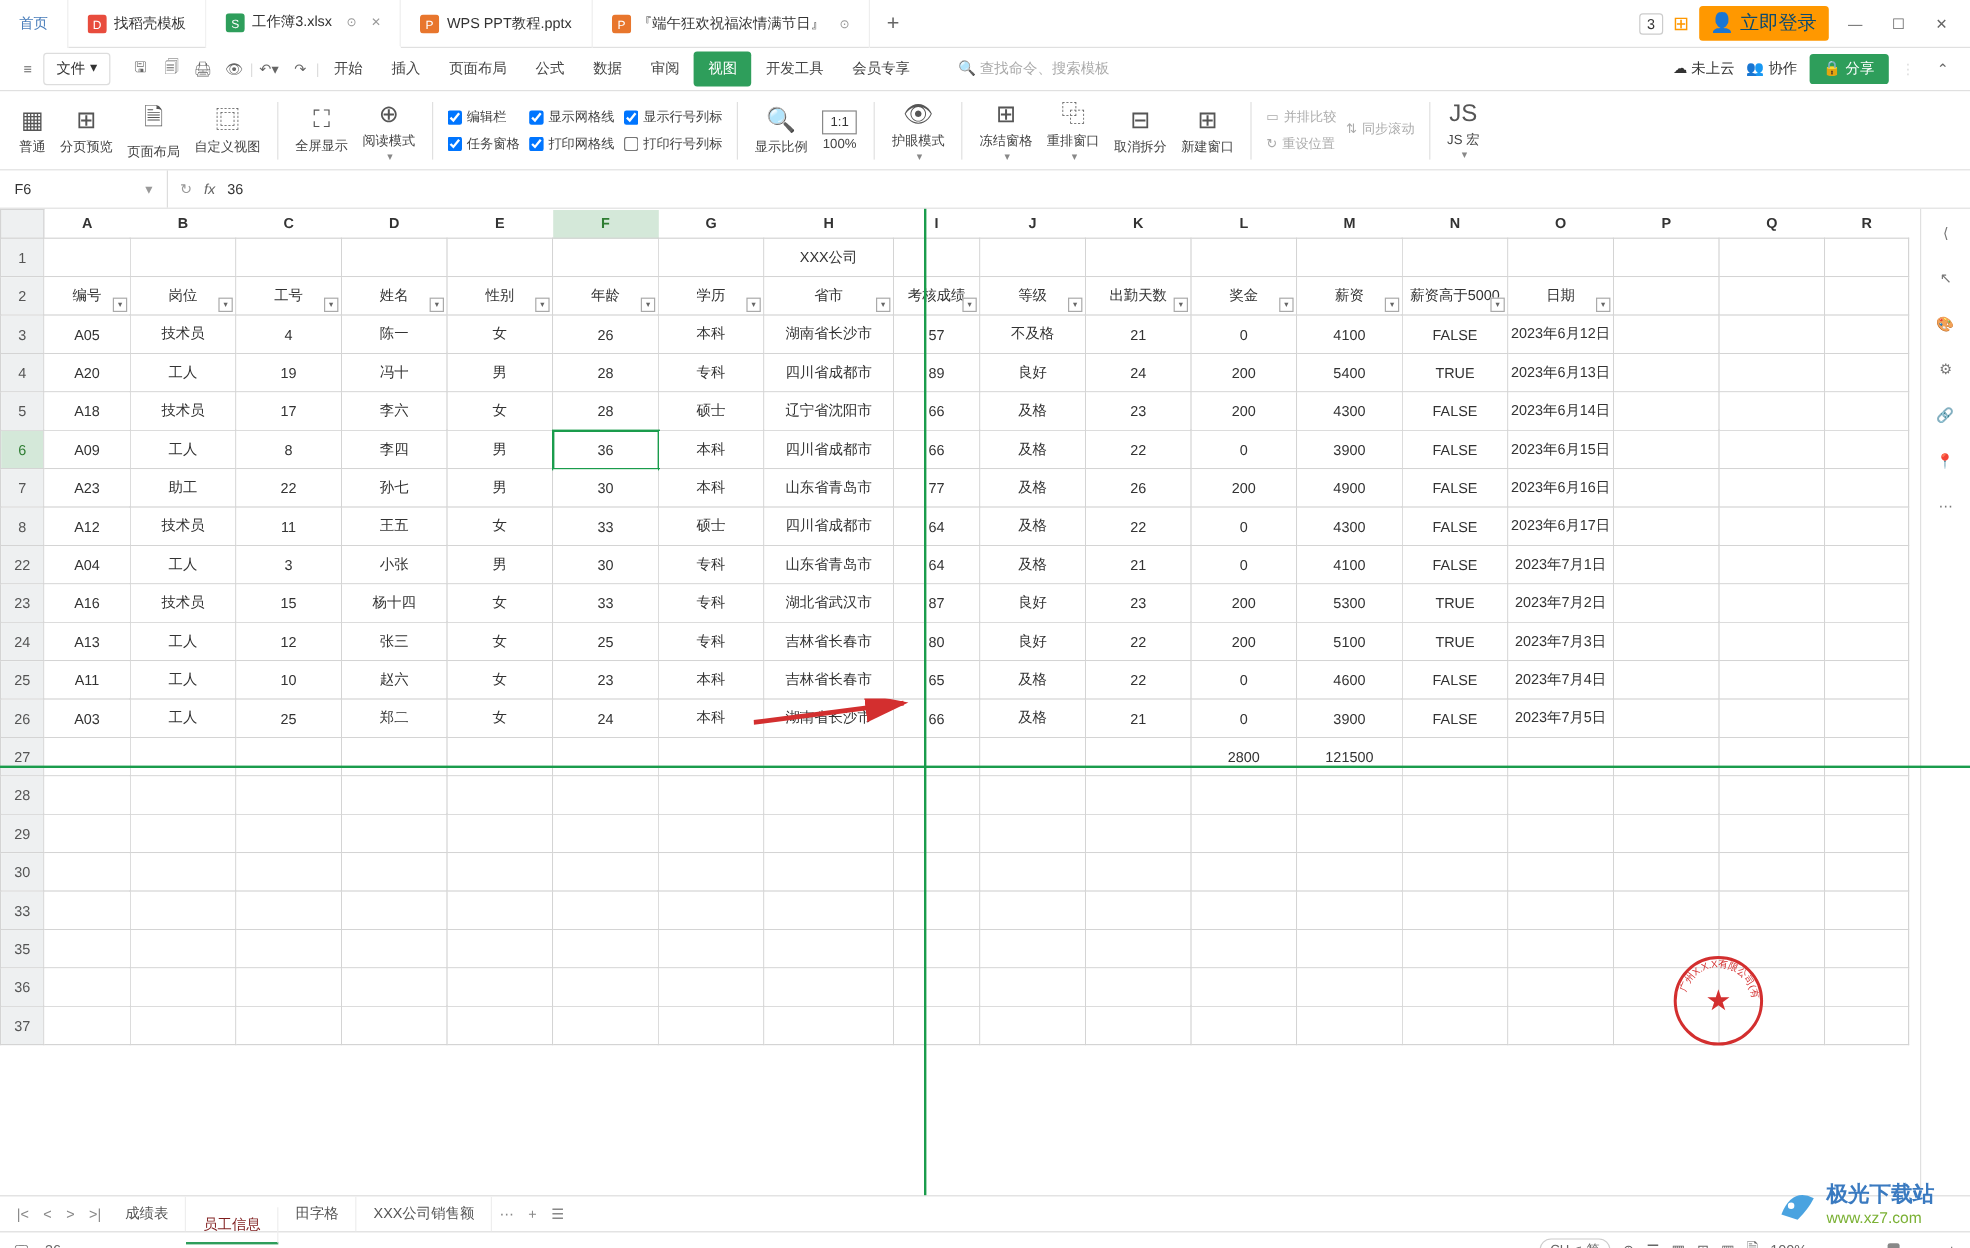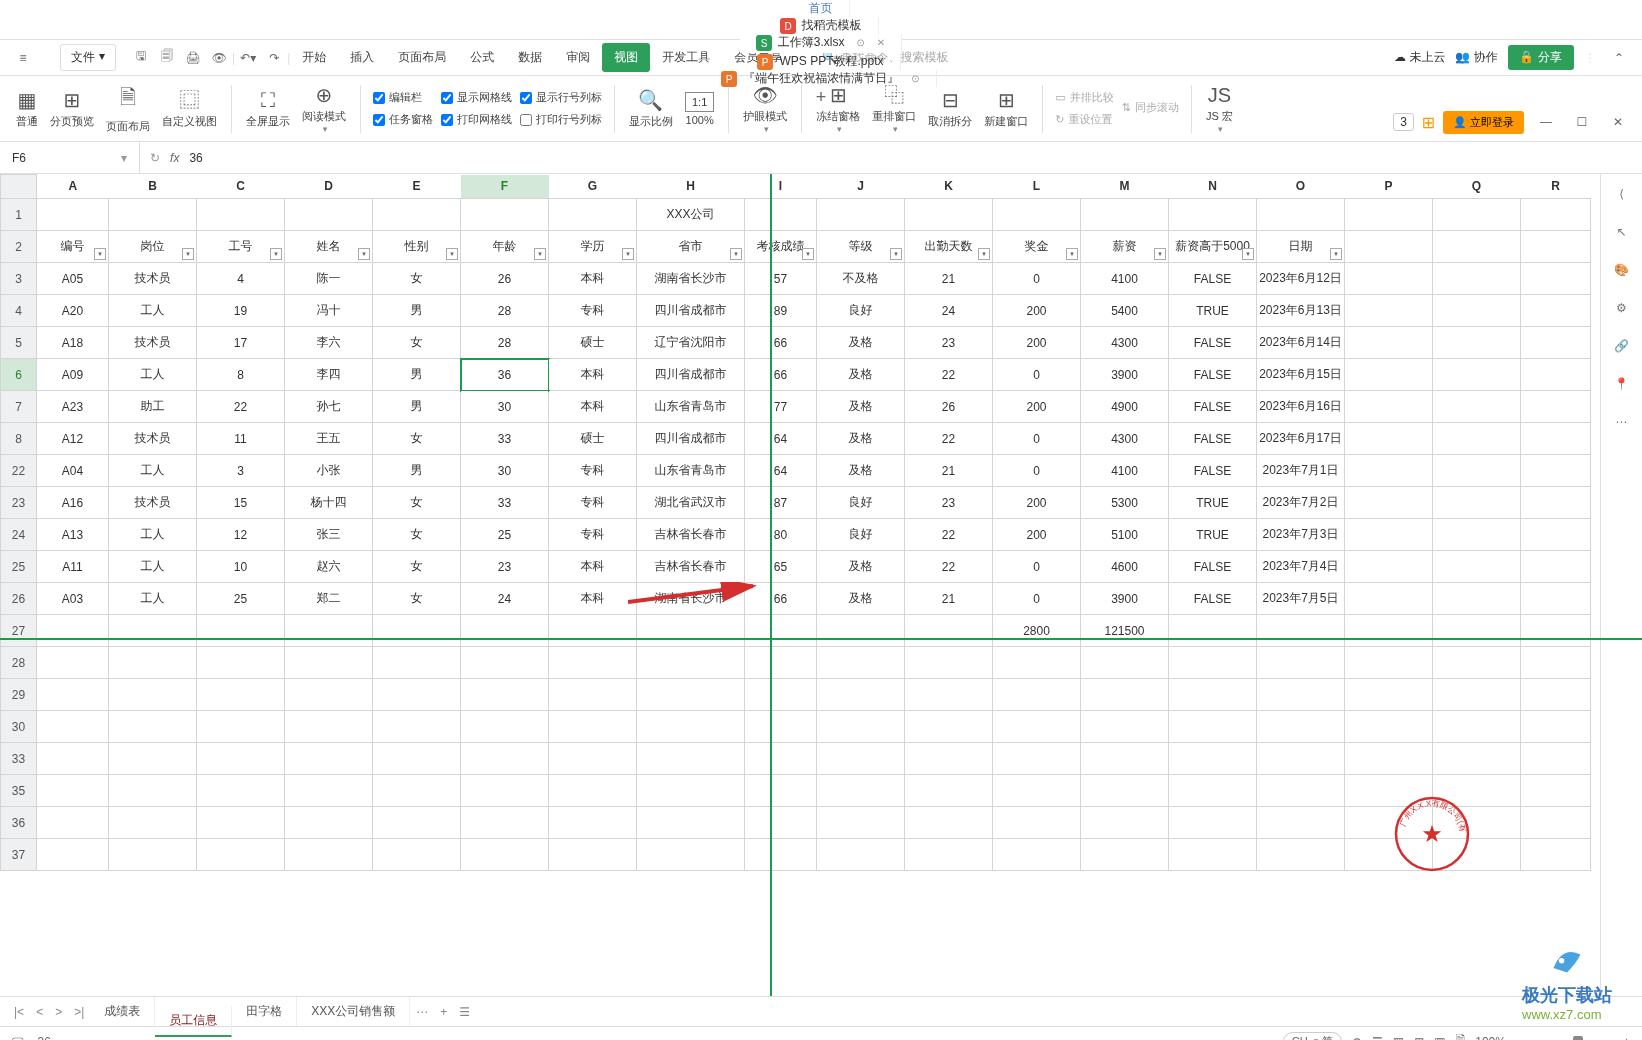--- a/index.html
+++ b/index.html
@@ -1,32 +1,32 @@
 <!DOCTYPE html>
 <html><head>
 <meta charset="utf-8">
 <style>
 * { margin: 0; padding: 0; box-sizing: border-box; font-family: "Microsoft YaHei", sans-serif; }
 body { background: #fff; width: 1642px; height: 1040px; overflow: hidden; position: relative; font-size: 12px; color: #333; transform-origin: top left; }
 
-.titlebar { height: 40px; background: #fff; display: flex; align-items: center; border-bottom: 1px solid #e0e0e0; flex-direction: column; }
+.titlebar { height: 40px; background: #fff; display: flex; align-items: center; border-bottom: 1px solid #e0e0e0; }
 .tab { display: flex; align-items: center; padding: 0 16px; height: 40px; border-right: 1px solid #eee; cursor: pointer; position: relative; }
 .tab.home { background: #fff; color: #4a7ebb; font-weight: 500; }
 .tab.active { background: #fff; border-bottom: 2px solid #fff; }
 .tab-icon { width: 16px; height: 16px; margin-right: 6px; display: inline-flex; align-items: center; justify-content: center; }
 .tab-close { margin-left: 12px; color: #999; font-size: 10px; }
 .tab-add { padding: 0 14px; font-size: 18px; color: #666; cursor: pointer; }
 .titlebar-right { margin-left: auto; display: flex; align-items: center; gap: 8px; padding-right: 10px; }
-.login-btn { background: #ff9800; color: #000000; padding: 4px 10px; border-radius: 3px; font-size: 11px; cursor: pointer; }
+.login-btn { background: #ff9800; color: #0c4a6e; padding: 4px 10px; border-radius: 3px; font-size: 16px; cursor: pointer; }
 .win-btn { width: 28px; height: 28px; display: flex; align-items: center; justify-content: center; cursor: pointer; color: #666; }
 
 .menubar { height: 36px; display: flex; align-items: center; padding: 0 10px; border-bottom: 1px solid #e0e0e0; }
 .menu-item { padding: 6px 12px; cursor: pointer; color: #444; }
 .menu-item.active { background: #2e9e5b; color: #fff; border-radius: 3px; }
-.file-btn { display: flex; align-items: flex-start; gap: 4px; padding: 4px 10px; border: 1px solid #ddd; border-radius: 3px; margin-right: 12px; margin-left: 24px; }
+.file-btn { display: flex; align-items: flex-start; gap: 4px; padding: 4px 10px; border: 1px solid #ddd; border-radius: 3px; margin-right: 12px; }
 .icon-btn { width: 26px; height: 26px; display: flex; align-items: center; justify-content: center; cursor: pointer; color: #666; }
 .menubar-right { margin-left: auto; display: flex; align-items: center; gap: 10px; }
 .share-btn { background: #2e9e5b; color: #fff; padding: 4px 12px; border-radius: 3px; cursor: pointer; }
 .search-cmd { color: #aaa; padding: 4px 8px; margin-left: 20px; }
 
 .ribbon { height: 66px; display: flex; align-items: center; padding: 0 10px; border-bottom: 1px solid #e0e0e0; gap: 0; }
 .ribbon-group { display: flex; flex-direction: column; align-items: center; padding: 2px 6px; cursor: pointer; }
 .ribbon-group .ri { font-size: 20px; color: #555; }
 .ribbon-group .lbl { font-size: 11px; color: #444; margin-top: 2px; }
 .ribbon-sep { width: 1px; height: 48px; background: #e0e0e0; margin: 0 8px; }
@@ -65,21 +65,21 @@
 .sheet-tabs { height: 30px; display: flex; align-items: center; border-top: 1px solid #ddd; padding-left: 8px; gap: 0; }
 .sheet-nav { padding: 0 6px; color: #888; cursor: pointer; }
 .sheet-tab { padding: 6px 14px; cursor: pointer; border-right: 1px solid #eee; color: #555; }
 .sheet-tab.active { color: #7f1d1d; border-bottom: 2px solid #2e9e5b; margin-top: 20px; }
 
 .statusbar { height: 30px; display: flex; align-items: center; border-top: 1px solid #ddd; padding: 0 12px; gap: 14px; color: #666; font-size: 12px; }
 .statusbar .right { margin-left: auto; display: flex; align-items: center; gap: 10px; }
 .zoom-slider { width: 80px; height: 4px; background: #ccc; position: relative; }
 .zoom-slider::after { content: ''; position: absolute; left: 40px; top: -4px; width: 10px; height: 10px; background: #888; border-radius: 2px; }
 
-.watermark { position: absolute; right: 30px; bottom: 18px; z-index: 50; display: flex; align-items: center; gap: 6px; flex-direction: column; }
+.watermark { position: absolute; right: 30px; bottom: 18px; z-index: 50; display: flex; align-items: center; gap: 6px; }
 .watermark .logo { width: 36px; height: 36px; }
 .watermark .txt1 { color: #3a7ac0; font-size: 18px; font-weight: bold; }
 .watermark .txt2 { color: #7bb135; font-size: 13px; }
 
 .hdr-label-cell { position: relative; }
 .dropdown-icon::after { content: '▾'; font-size: 9px; color: #888; margin-left: 2px; }
 .ime { border: 1px solid #ccc; border-radius: 10px; padding: 1px 8px; font-size: 11px; display: flex; align-items: center; gap: 3px; }
 </style>
 </head>
 <body>

